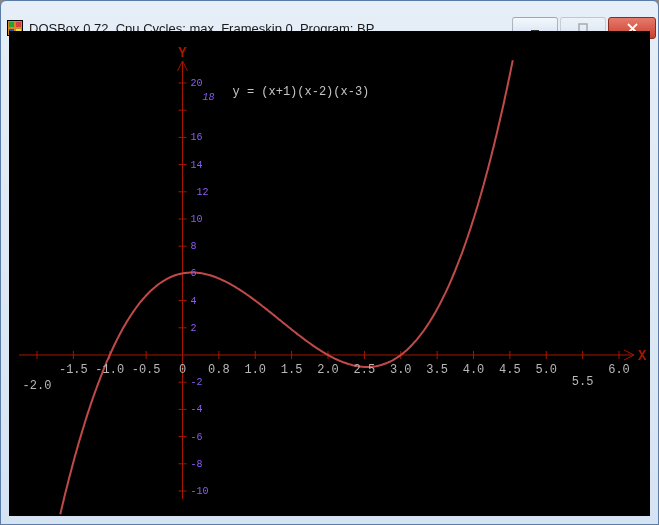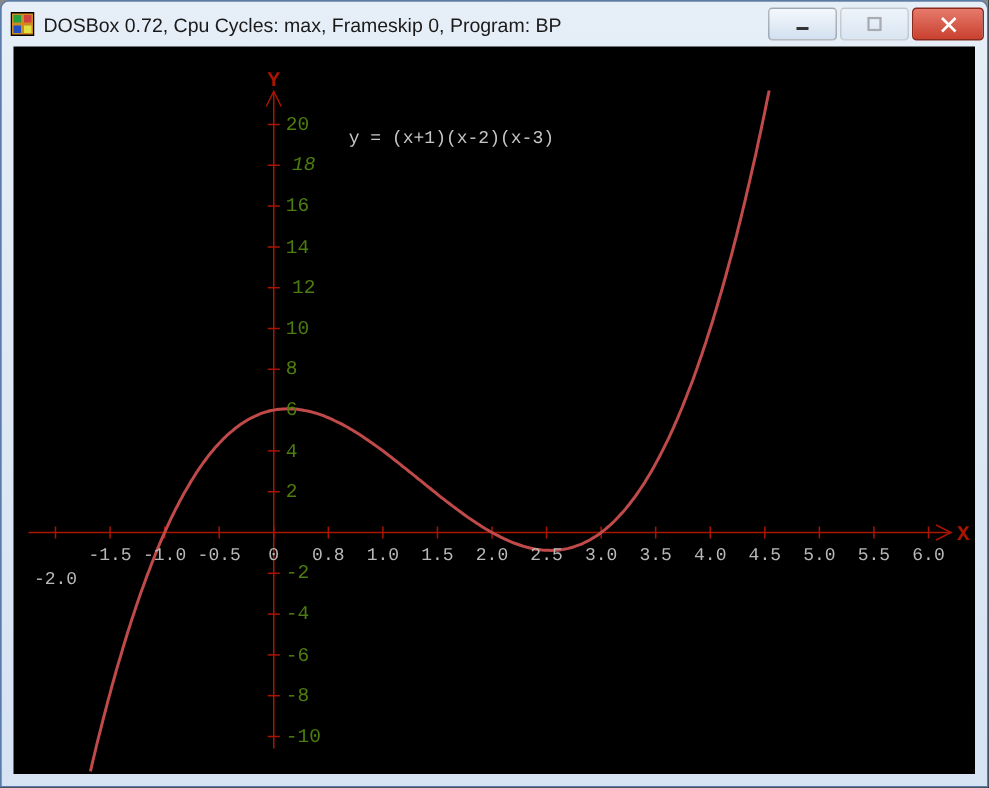--- a/index.html
+++ b/index.html
@@ -18,21 +18,21 @@
     background: linear-gradient(#e6eef7, #d6e3f3);
     border: 1px solid #5a7ca8;
     box-sizing: border-box;
     border-radius: 6px 6px 0 0;
     position: relative;
   }
   .titlebar {
     height: 30px;
     display: flex;
     align-items: center;
-    padding: 0 2px 0 6px;
+    padding: 12px 2px 0 6px;
   }
   .titlebar .icon {
     width: 16px;
     height: 16px;
     margin-right: 6px;
     display: flex;
     align-items: center;
     justify-content: center;
   }
   .titlebar .title {
@@ -98,23 +98,23 @@
   .x-axis-label {
     position: absolute;
     color: #b8b8b8;
     font-family: "Courier New", monospace;
     font-size: 12px;
     text-align: center;
     transform: translateX(-50%);
   }
   .y-axis-label {
     position: absolute;
-    color: #4d7c0f;
-    font-family: "Courier New", monospace;
-    font-size: 13px;
+    color: #8b5cf6;
+    font-family: "Courier New", monospace;
+    font-size: 10px;
     text-align: right;
     transform: translateY(-50%);
     width: 24px;
   }
   svg { display: block; }
 </style>
 </head>
 <body>
 
 <div class="window">
@@ -208,36 +208,36 @@
           <span class="x-axis-label" style="left: 209.875px; top: 332px;">0.8</span>
           <span class="x-axis-label" style="left: 246.25px; top: 332px;">1.0</span>
           <span class="x-axis-label" style="left: 282.625px; top: 332px;">1.5</span>
           <span class="x-axis-label" style="left: 319px; top: 332px;">2.0</span>
           <span class="x-axis-label" style="left: 355.375px; top: 332px;">2.5</span>
           <span class="x-axis-label" style="left: 391.75px; top: 332px;">3.0</span>
           <span class="x-axis-label" style="left: 428.125px; top: 332px;">3.5</span>
           <span class="x-axis-label" style="left: 464.5px; top: 332px;">4.0</span>
           <span class="x-axis-label" style="left: 500.875px; top: 332px;">4.5</span>
           <span class="x-axis-label" style="left: 537.25px; top: 332px;">5.0</span>
-          <span class="x-axis-label" style="left: 573.625px; top: 332px;">5.5</span>
+          <span class="x-axis-label" style="left: 573.625px; top: 344px;">5.5</span>
           <span class="x-axis-label" style="left: 610px; top: 332px;">6.0</span>
         </div>
       <div id="y-ticks-html">
           <span class="y-axis-label" style="left: 181.5px; top: 460px; text-align: left;">-10</span>
           <span class="y-axis-label" style="left: 181.5px; top: 432.8px; text-align: left;">-8</span>
           <span class="y-axis-label" style="left: 181.5px; top: 405.6px; text-align: left;">-6</span>
           <span class="y-axis-label" style="left: 181.5px; top: 378.4px; text-align: left;">-4</span>
           <span class="y-axis-label" style="left: 181.5px; top: 351.2px; text-align: left;">-2</span>
           <span class="y-axis-label" style="left: 181.5px; top: 296.8px; text-align: left;">2</span>
           <span class="y-axis-label" style="left: 181.5px; top: 269.6px; text-align: left;">4</span>
           <span class="y-axis-label" style="left: 181.5px; top: 242.4px; text-align: left;">6</span>
           <span class="y-axis-label" style="left: 181.5px; top: 215.2px; text-align: left;">8</span>
           <span class="y-axis-label" style="left: 181.5px; top: 188px; text-align: left;">10</span>
           <span class="y-axis-label" style="left: 181.5px; top: 160.8px; text-align: center;">12</span>
           <span class="y-axis-label" style="left: 181.5px; top: 133.6px; text-align: left;">14</span>
           <span class="y-axis-label" style="left: 181.5px; top: 106.4px; text-align: left;">16</span>
-          <span class="y-axis-label" style="left: 181.5px; top: 79px; text-align: center; font-style: italic;">18</span>
+          <span class="y-axis-label" style="left: 181.5px; top: 66px; text-align: right; font-style: italic;">18</span>
           <span class="y-axis-label" style="left: 181.5px; top: 52px; text-align: left;">20</span>
         </div>
 
     </div>
   </div>
 </div>
 
 </body></html>

